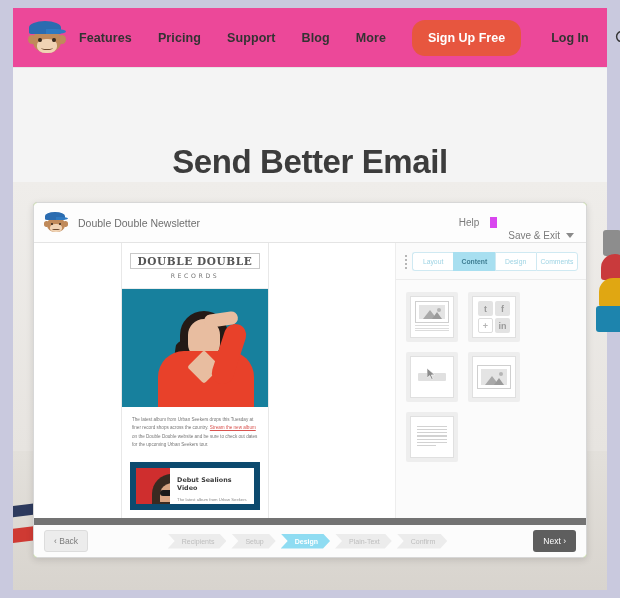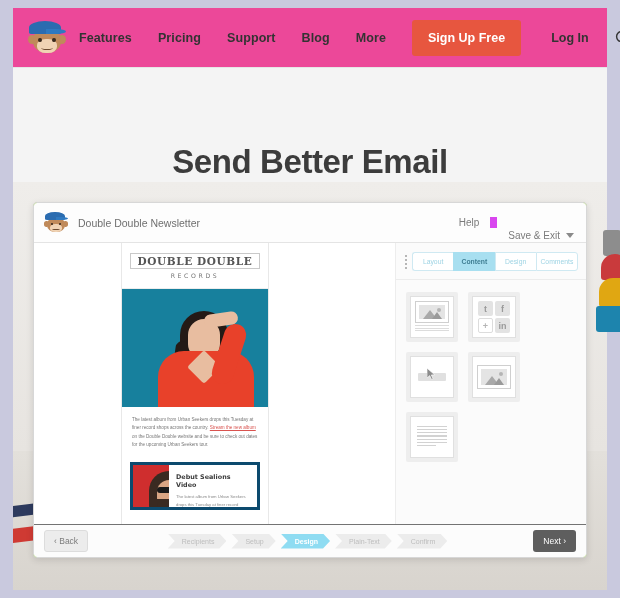--- a/index.html
+++ b/index.html
@@ -27,21 +27,21 @@
   .nav-links { display: flex; align-items: center; margin-left: 12px; }
   .nav-link {
     font-size: 12.5px; font-weight: bold; color: #333333;
     margin-right: 26px; letter-spacing: .1px; white-space: nowrap;
     cursor: pointer;
   }
   .nav-spacer { flex: 1 1 auto; }
   .signup {
     background: #e7563f; color: #ffffff;
     font-size: 12.5px; font-weight: bold;
-    padding: 11px 16px; border: none; border-radius: 3px;
+    padding: 11px 16px; border: none; border-radius: 13px;
     cursor: pointer; white-space: nowrap;
   }
   .login {
     font-size: 12.5px; font-weight: bold; color: #333333;
     margin-left: 30px; margin-right: 26px; cursor: pointer; white-space: nowrap;
   }
   .search-ico { width: 16px; height: 16px; cursor: pointer; flex: 0 0 auto; }
   .hero {
     height: 113px; display: flex; align-items: flex-end; justify-content: center;
     background: #f4f4f4;
@@ -141,21 +141,21 @@
   .article { padding: 9px 10px 8px; }
   .art-h {
     font-size: 8.4px; font-weight: bold; color: #2f2f2f; margin-bottom: 5px;
     font-family: "DejaVu Sans", sans-serif;
   }
   .art-p {
     font-size: 4.6px; line-height: 1.85; color: #777777; text-align: left;
   }
   .art-link { color: #d9534f; text-decoration: underline; }
   .sub-card {
-    margin: 4px 8px 0; border: 3px solid #0c4a6e; display: flex; height: 48px;
+    margin: 4px 8px 0; border: 6px solid #0c4a6e; display: flex; height: 48px;
     overflow: hidden; background: #fff;
   }
   .sc-photo { width: 78px; position: relative; background: #cf2e2e; overflow: hidden; }
   .sp-hair { position:absolute; left:16px; top:6px; width:40px; height:46px;
     background:#3a2a21; border-radius:20px 20px 12px 12px; }
   .sp-face { position:absolute; left:24px; top:15px; width:24px; height:30px;
     background:#d9a684; border-radius:12px; }
   .sp-glass { position:absolute; left:24px; top:22px; width:24px; height:6px;
     background:#1a1a1a; border-radius:3px; }
   .sp-beard { position:absolute; left:24px; top:34px; width:24px; height:16px;
@@ -217,21 +217,21 @@
     font-size:9px; font-weight:bold; color:#9a9a9a; background:#e3e3e3; border-radius:2px; }
   .soc.plain { background:#fff; border:1px solid #dcdcdc; color:#b5b5b5; }
   .btn-thumb { width:28px; height:8px; background:#e0e0e0; border-radius:1px; }
   .cursor-arrow { position:absolute; right:9px; bottom:9px; width:0; height:0; }
   .txt-lines { width: 30px; }
   .txt-lines i { display:block; height:1.2px; background:#d2d2d2; margin-bottom:2px; }
   .txt-lines i.short { width: 62%; }
 
   
   .ed-foot {
-    height: 26px; flex: 0 0 auto; border-top: 1px solid #737373; background: #fcfcfc;
+    height: 26px; flex: 0 0 auto; border-top: 7px solid #737373; background: #fcfcfc;
     display: flex; align-items: center; padding: 16px 10px; position: relative;
   }
   .btn-back {
     background: #ececec; color: #7c7c7c; font-size: 8.5px; border: 1px solid #dcdcdc;
     border-radius: 3px; padding: 5px 9px; cursor: pointer;
   }
   .btn-next {
     background: #5e5e5e; color: #ffffff; font-size: 8.5px; border: none;
     border-radius: 3px; padding: 6px 10px; cursor: pointer; margin-left: auto;
   }

